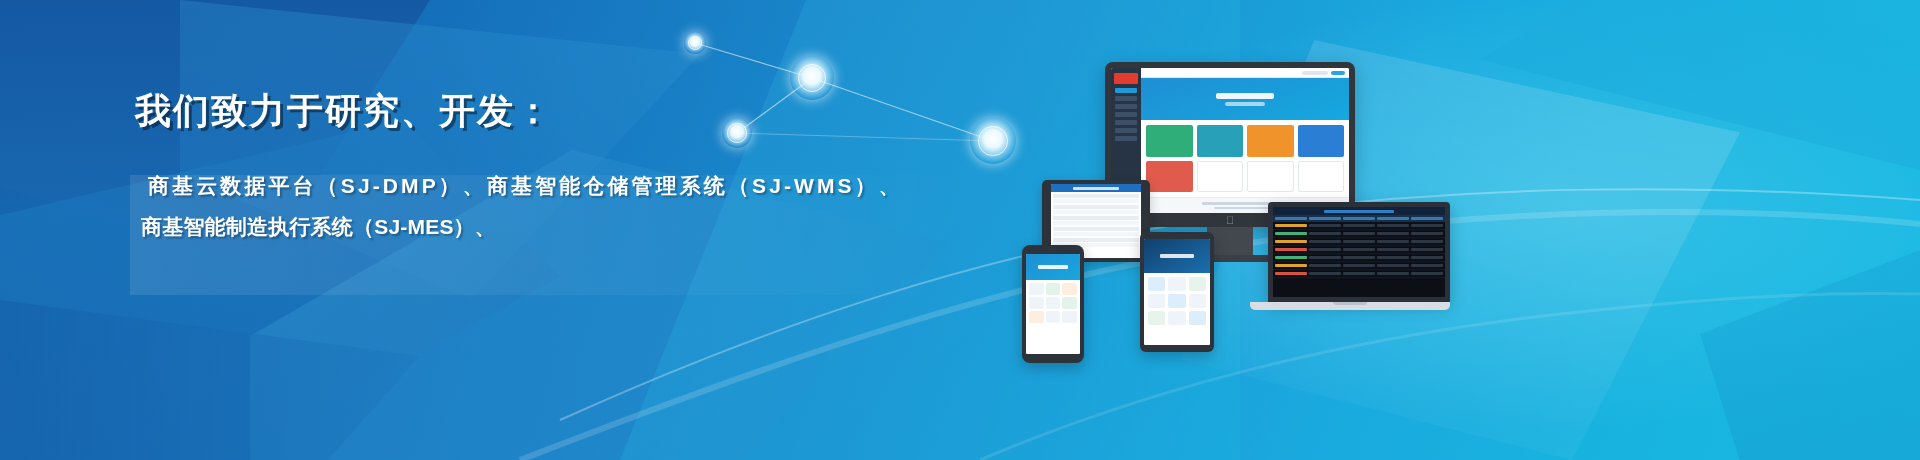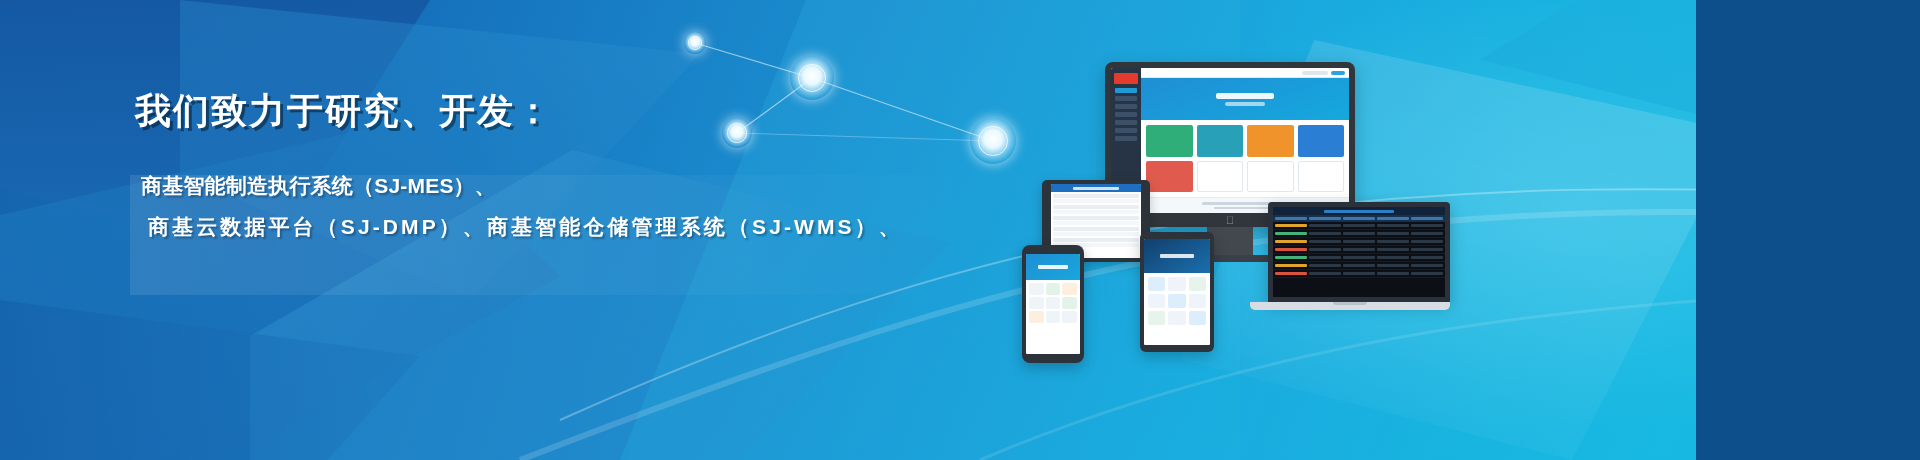--- a/index.html
+++ b/index.html
@@ -1,20 +1,20 @@
 <!DOCTYPE html>
 <html><head>
 <meta charset="utf-8">
 <style>
   * { margin:0; padding:0; box-sizing:border-box; }
   html,body { background:#0d4f8b; }
   body { font-family:"Liberation Sans","DejaVu Sans",sans-serif; }
 
   .banner {
-    position:relative; width:1696px; height:460px; overflow:hidden;
+    position:relative; width:1920px; height:460px; overflow:hidden;
     background:linear-gradient(110deg,#1463ab 0%,#1570bb 22%,#1b8fd0 48%,#1aa9de 70%,#18b5e0 88%,#17b9e2 100%);
   }
 
   
   .facet { position:absolute; pointer-events:none; }
   .f1 { left:0; top:0; width:430px; height:260px;
         background:linear-gradient(180deg,#1458a2,#1a6bb4);
         clip-path:polygon(0 0,100% 0,62% 100%,0 72%); opacity:.95; }
   .f2 { left:0; top:120px; width:560px; height:340px;
         background:linear-gradient(160deg,#1d7cc2,#1a6cb2);
@@ -204,22 +204,22 @@
     </svg>
     <div class="node n1"></div>
     <div class="node n2"></div>
     <div class="node n3"></div>
     <div class="node n4"></div>
   </div>
 
   <div class="copy">
     <div class="headline">我们致力于研究、开发：</div>
     <div class="sublines">
+      <div class="subline l1">商基云数据平台（SJ-DMP）、商基智能仓储管理系统（SJ-WMS）、</div>
       <div class="subline l2">商基智能制造执行系统（SJ-MES）、</div>
-      <div class="subline l1">商基云数据平台（SJ-DMP）、商基智能仓储管理系统（SJ-WMS）、</div>
     </div>
   </div>
 
   <div class="devices">
 
     <div class="imac">
       <div class="imac-body">
         <div class="imac-screen">
           <div class="mac-side">
             <div class="mac-logo"></div>

